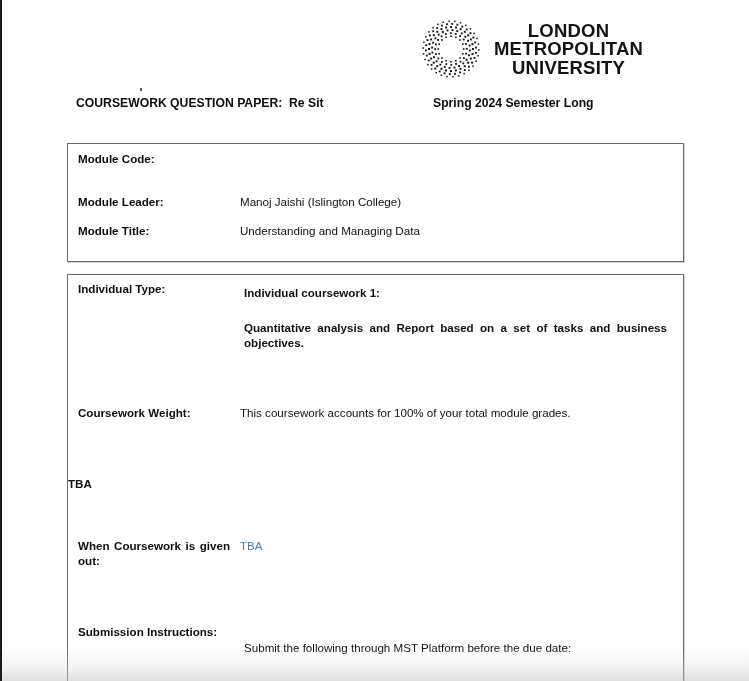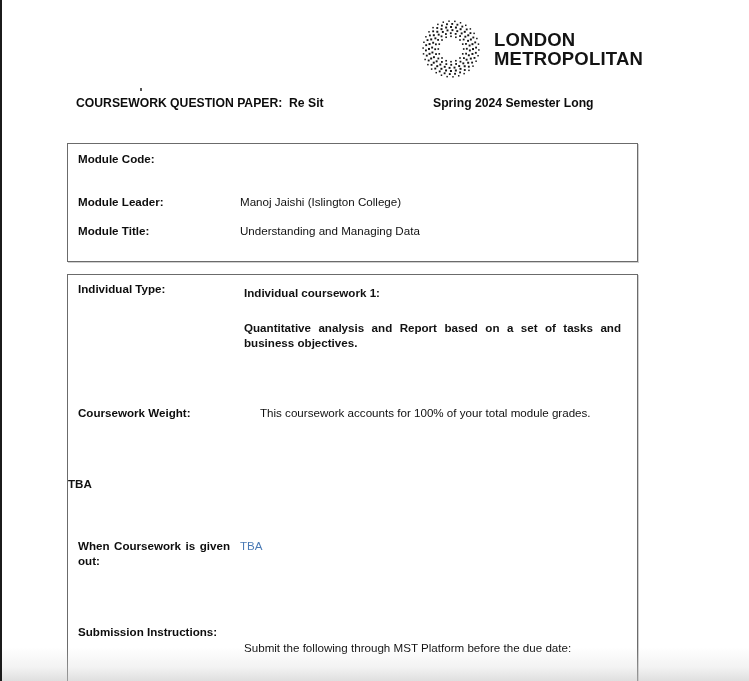--- a/index.html
+++ b/index.html
@@ -48,20 +48,21 @@
     background: #555;
   }
 
   
   .logo {
     position: absolute;
     left: 420px;
     top: 18px;
     display: flex;
     align-items: center;
+    text-align: center;
   }
   .logo-mark {
     width: 62px;
     height: 62px;
     flex: 0 0 62px;
   }
   .logo-text {
     margin-left: 12px;
     font-family: "Liberation Sans", sans-serif;
     font-weight: bold;
@@ -94,21 +95,21 @@
     font-size: 12.2px;
     font-weight: bold;
     color: #0d0d0d;
     white-space: nowrap;
   }
 
   
   .tbl {
     position: absolute;
     left: 67px;
-    width: 571px;
+    width: 617px;
     border: 1px solid #6b6b6b;
     box-sizing: border-box;
     background: #fff;
     box-shadow: 1px 1px 0 rgba(120,120,120,0.35);
   }
   #table-module { top: 143px; height: 119px; }
   #table-coursework { top: 274px; height: 420px; }
 
   .row {
     display: flex;
@@ -302,20 +303,21 @@
           <rect x="89.27" y="68.49" width="2.4" height="2.4"></rect>
           <rect x="84.29" y="76.47" width="2.4" height="2.4"></rect>
           <rect x="77.76" y="83.24" width="2.4" height="2.4"></rect>
           <rect x="69.97" y="88.51" width="2.4" height="2.4"></rect>
           <rect x="61.25" y="92.04" width="2.4" height="2.4"></rect>
         </g>
     </svg>
     <div class="logo-text">
       <div>LONDON</div>
       <div>METROPOLITAN</div>
+      <div>UNIVERSITY</div>
     </div>
   </div>
 
   <div class="doc-header">
     <div class="title">COURSEWORK QUESTION PAPER:  Re Sit</div>
     <div class="term">Spring 2024 Semester Long</div>
   </div>
 
   <div class="tbl" id="table-module">
     <div class="row" style="margin-top:7px;">
@@ -335,21 +337,21 @@
 
     <div class="row" style="margin-top:6px;">
       <div class="cell-label">Individual Type:</div>
       <div class="cell-value">
         <p class="bold">Individual coursework 1:</p>
         <div class="gap-12"></div>
         <p class="bold jtext">Quantitative analysis and Report based on a set of tasks and business objectives.</p>
       </div>
     </div>
 
-    <div class="row" style="margin-top:51px;gap:20px;">
+    <div class="row" style="margin-top:51px;">
       <div class="cell-label">Coursework Weight:</div>
       <div class="cell-value">This coursework accounts for 100% of your total module grades.</div>
     </div>
 
     <div class="row" style="margin-top:56px;">
       <div class="cell-value bold">TBA</div>
     </div>
 
     <div class="row" style="margin-top:47px;">
       <div class="cell-label justified">When Coursework is given out:</div>

